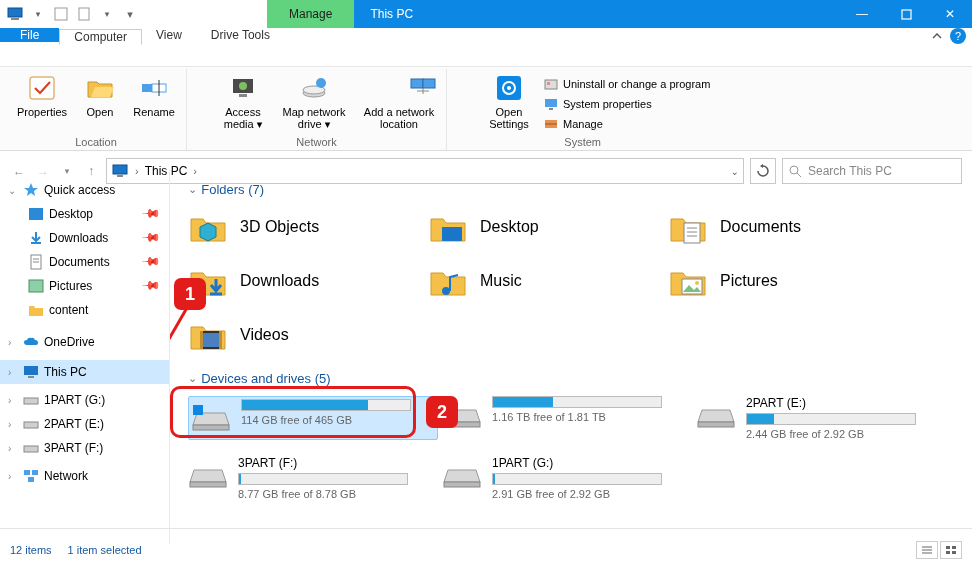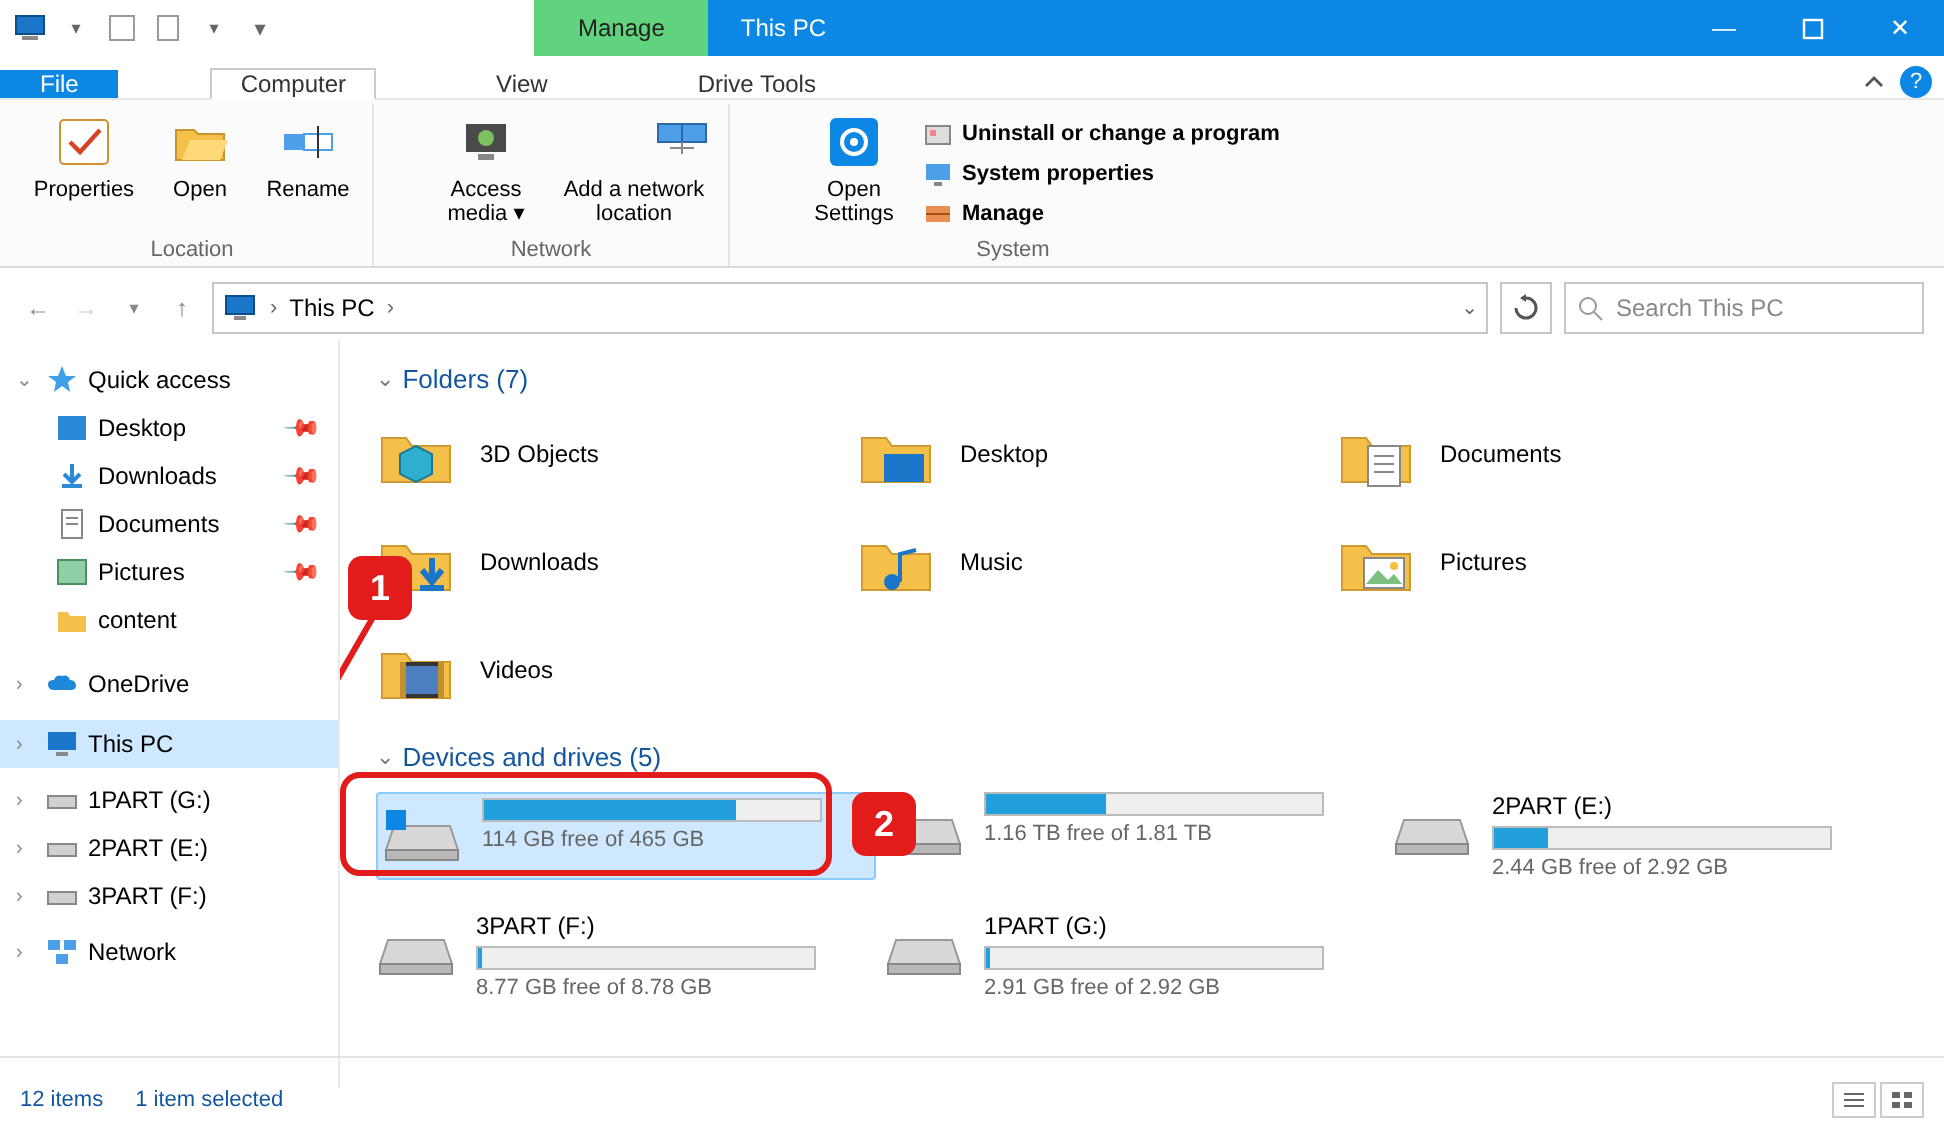--- a/index.html
+++ b/index.html
@@ -9,36 +9,36 @@
 .titlebar { height: 28px; background: #fff; display: flex; align-items: center; }
 .qat { display: flex; align-items: center; gap: 1px; padding-left: 4px; }
 .qat-item { width: 22px; height: 22px; display: flex; align-items: center; justify-content: center; }
 .manage-tab { background: #61d27d; height: 28px; padding: 0 22px; display: flex; align-items: center; margin-left: 126px; color: #222; }
 .titlebar-label { background: #0c88e4; color: #fff; height: 28px; padding: 0 16px; display: flex; align-items: center; }
 .win-controls { margin-left: auto; display: flex; }
 .win-btn { width: 44px; height: 28px; display: flex; align-items: center; justify-content: center; background: #0c88e4; color: #fff; }
 .win-btn:last-child { width: 44px; }
 
 
-.tabstrip { height: 22px; background: #fff; display: flex; align-items: flex-end; border-bottom: 1px solid #e6e6e6; gap: 46px; }
+.tabstrip { height: 39px; background: #fff; display: flex; align-items: flex-start; border-bottom: 1px solid #e6e6e6; }
 .file-tab { background: #0c88e4; color: #fff; padding: 0 20px; display: flex; align-items: center; }
 .tab { padding: 0 14px; display: flex; align-items: center; color: #333; border-right: 1px solid transparent; }
 .tab.active { border: 1px solid #ccc; border-bottom-color: #fff; background: #fff; position: relative; top: 1px; }
 .help-right { margin-left: auto; display: flex; align-items: center; padding-right: 6px; gap: 6px; }
 .chevup { width: 14px; height: 14px; display:flex;align-items:center;justify-content:center; }
 .helpcircle { width: 16px; height: 16px; border-radius: 50%; background: #0c88e4; color:#fff; display:flex;align-items:center;justify-content:center; font-size:11px;}
 
 
 .ribbon { height: 84px; background: #fbfbfb; border-bottom: 1px solid #dcdcdc; display: flex; padding: 2px 6px 0 6px; }
 .group { display: flex; flex-direction: column; border-right: 1px solid #e6e6e6; padding: 0 8px; }
 .group-body { flex: 1; display: flex; align-items: flex-start; gap: 10px; padding-top: 4px; }
 .group-label { text-align: center; font-size: 11px; color: #666; padding-bottom: 2px; }
 .bigbtn { width: 56px; display: flex; flex-direction: column; align-items: center; gap: 3px; font-size: 11px; text-align: center; line-height: 1.1; }
 .bigbtn .ico { width: 30px; height: 30px; }
-.smallbtn { display: flex; align-items: center; gap: 5px; font-size: 11px; height: 18px; font-weight: bold; }
+.smallbtn { display: flex; align-items: center; gap: 5px; font-size: 11px; height: 18px; }
 .smallbtn .ico { width: 14px; height: 14px; }
 .smallcol { display: flex; flex-direction: column; gap: 2px; padding-top: 2px; }
 
 
 .addrrow { height: 32px; display: flex; align-items: center; gap: 6px; padding: 0 10px; margin-top: 4px; }
 .navarrow { width: 18px; height: 18px; display:flex;align-items:center;justify-content:center; color:#888; }
 .addrbar { flex: 1; height: 26px; border: 1px solid #c8c8c8; display: flex; align-items: center; padding: 0 4px; gap: 6px; }
 .refreshbox { width: 26px; height: 26px; border: 1px solid #c8c8c8; display: flex; align-items: center; justify-content: center; }
 .searchbox { width: 180px; height: 26px; border: 1px solid #c8c8c8; display: flex; align-items: center; padding: 0 6px; gap: 6px; color:#888; }
 
@@ -52,21 +52,21 @@
 .nav-item.selected { background: #cde8ff; }
 .nav-ico { width: 16px; height: 16px; display:flex;align-items:center;justify-content:center; }
 
 .content { flex: 1; padding: 8px 18px; overflow: hidden; position:relative; }
 .section-head { color: #13569e; font-size: 13px; display: flex; align-items: center; gap: 4px; margin: 4px 0 10px 0; }
 .section-head .chev { color:#777; font-size:11px; }
 
 .folders-grid { display: grid; grid-template-columns: repeat(3, 240px); row-gap: 14px; }
 .folder-item { display: flex; align-items: center; gap: 12px; height: 40px; }
 .folder-ico { width: 40px; height: 36px; position:relative; }
-.folder-name { font-size: 12px; }
+.folder-name { font-size: 16px; }
 
 .drives-grid { display: grid; grid-template-columns: repeat(3, 250px); column-gap: 4px; row-gap: 16px; margin-top: 8px; }
 .drive-item { display: flex; gap: 10px; }
 .drive-ico { width: 40px; height: 34px; }
 .drive-info { flex: 1; }
 .drive-name { font-size: 12px; margin-bottom: 3px; }
 .drive-bar { width: 170px; height: 12px; border: 1px solid #bbb; background: #eee; position: relative; }
 .drive-fill { position:absolute; left:0; top:0; bottom:0; background: #22a0dd; }
 .drive-free { font-size: 11px; color: #666; margin-top: 3px; }
 .drive-item.selected { background: #cde8ff; border: 1px solid #8ccafc; border-radius: 2px; padding: 2px; }
@@ -176,20 +176,30 @@
     <div class="group-body">
       <div class="bigbtn" style="width:50px;margin-left:23px;">
         <div class="ico">
             <svg width="30" height="30">
               <rect x="5" y="6" width="20" height="14" fill="#4a4a4a"></rect>
               <circle cx="15" cy="13" r="4" fill="#7cc060"></circle>
               <rect x="11" y="21" width="8" height="3" fill="#888"></rect>
             </svg>
           </div>
         <span>Access media ▾</span>
+      </div>
+      <div class="bigbtn" style="width:72px;">
+        <div class="ico">
+            <svg width="30" height="30">
+              <ellipse cx="15" cy="20" rx="11" ry="4" fill="#d8d8d8" stroke="#999"></ellipse>
+              <ellipse cx="15" cy="17" rx="11" ry="4" fill="#eee" stroke="#999"></ellipse>
+              <circle cx="22" cy="10" r="5" fill="#4da0e8"></circle>
+            </svg>
+          </div>
+        <span>Map network drive ▾</span>
       </div>
       <div class="bigbtn" style="width:78px;align-items:flex-end;">
         <div class="ico">
             <svg width="30" height="30">
               <rect x="3" y="6" width="12" height="9" fill="#4da0e8" stroke="#2a6aa8"></rect>
               <rect x="15" y="6" width="12" height="9" fill="#4da0e8" stroke="#2a6aa8"></rect>
               <line x1="9" y1="18" x2="21" y2="18" stroke="#888"></line>
               <line x1="15" y1="15" x2="15" y2="21" stroke="#888"></line>
             </svg>
           </div>

